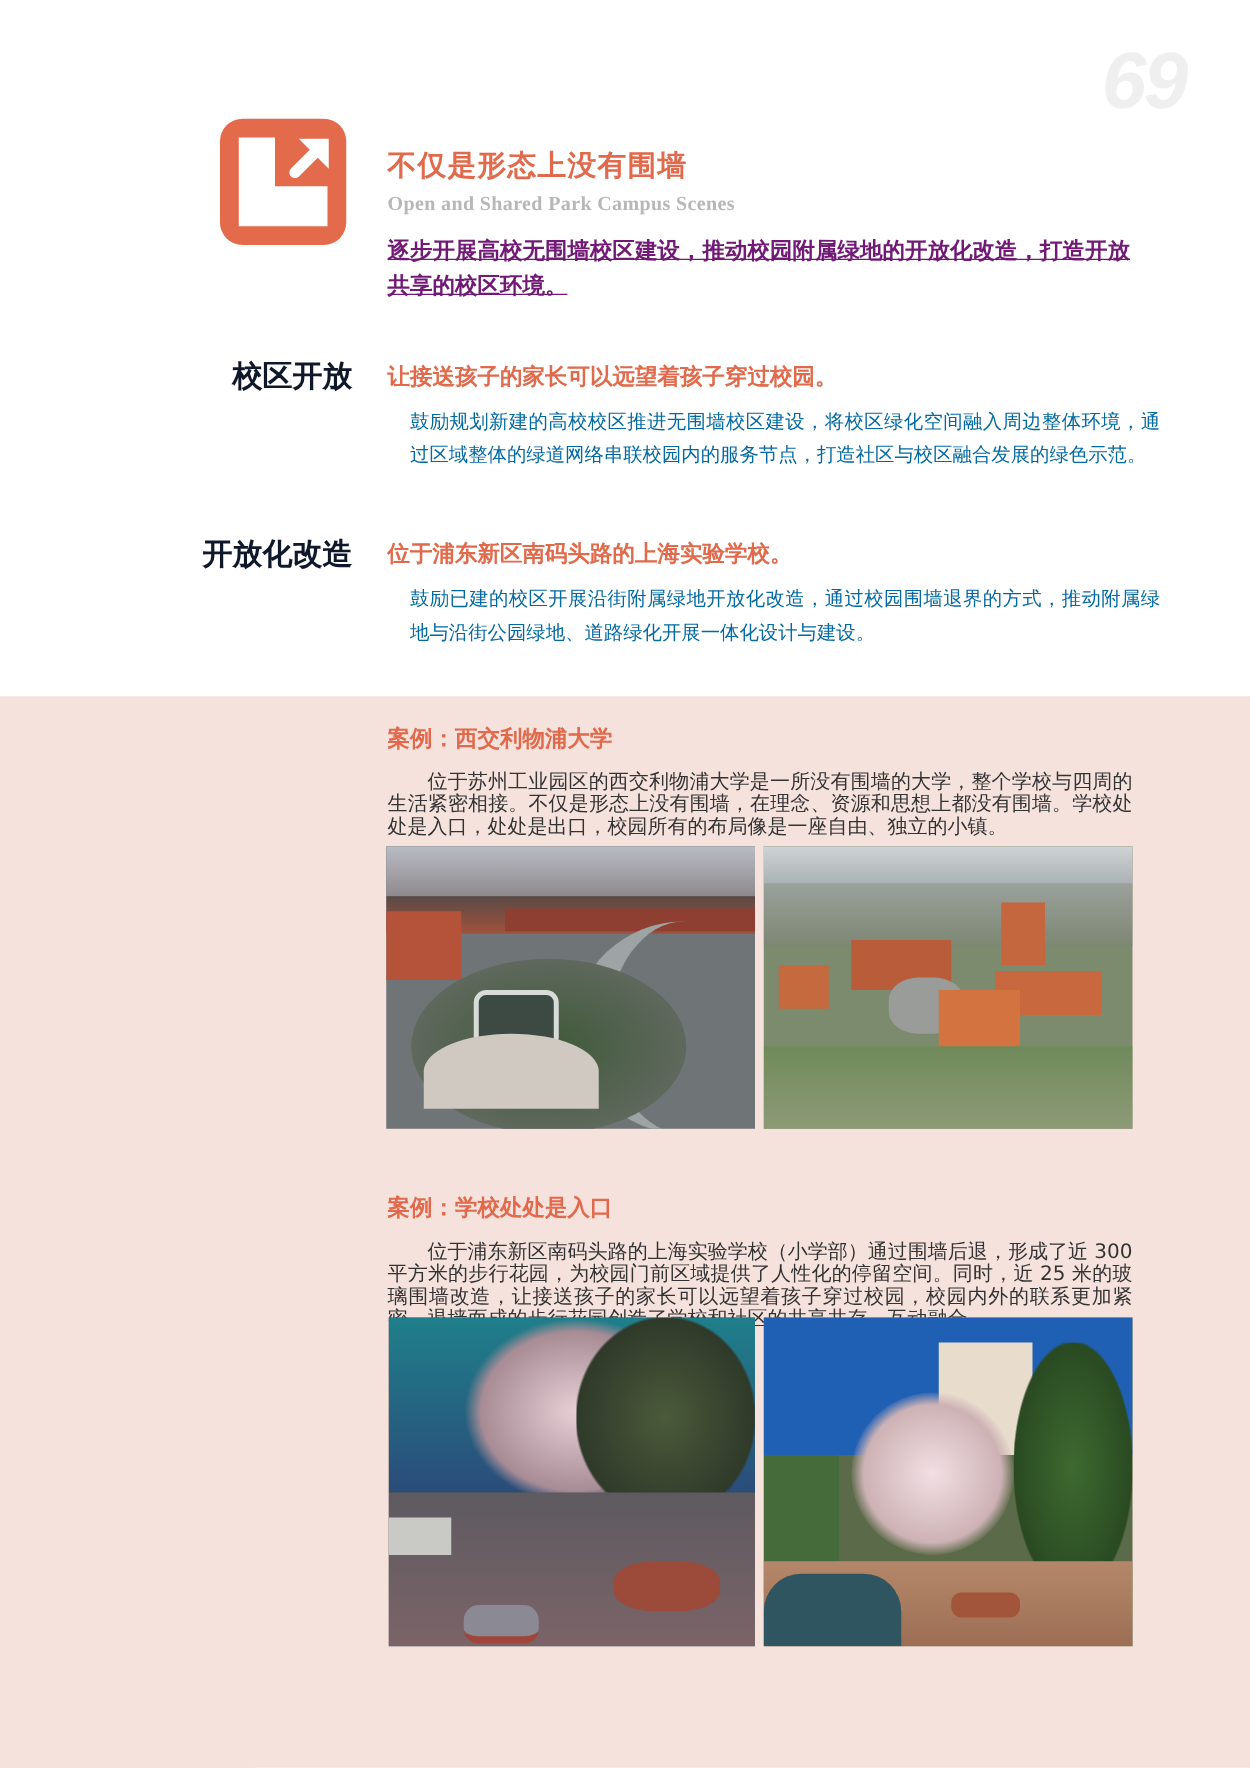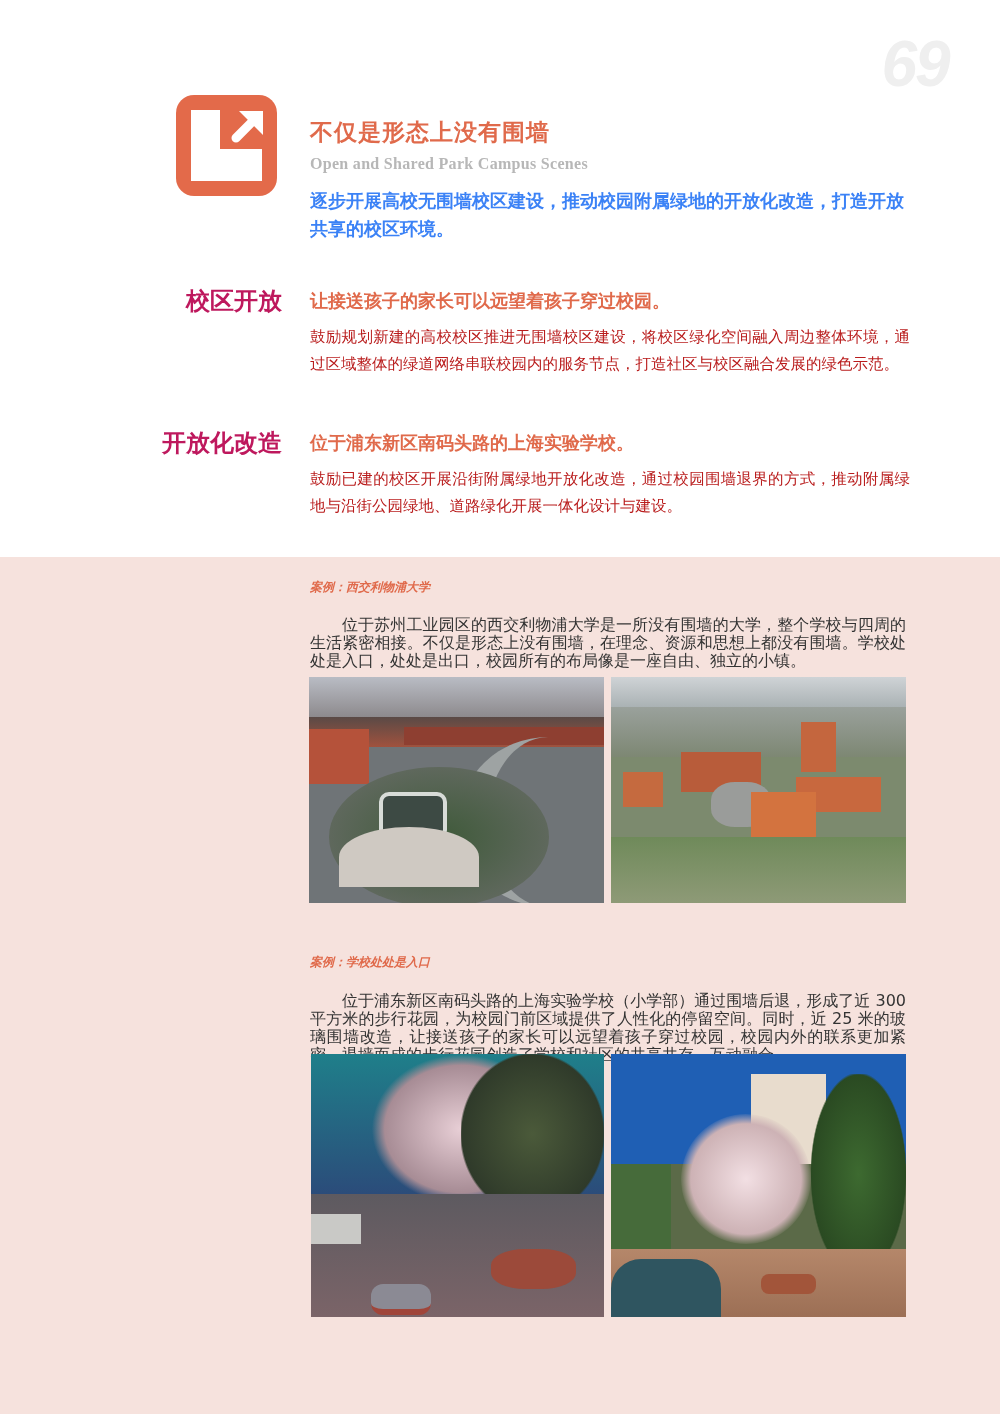--- a/index.html
+++ b/index.html
@@ -22,41 +22,41 @@
     position: absolute; left: 310px; top: 117px;
     font-size: 23px; font-weight: bold; color: #e06a4b; letter-spacing: 1px;
   }
   .title-en {
     position: absolute; left: 310px; top: 155px;
     font-family: Liberation Serif, serif; font-weight: bold;
     font-size: 16px; color: #b7b7b7; letter-spacing: 0.3px;
   }
   .intro {
     position: absolute; left: 310px; top: 187px; width: 610px;
-    font-size: 18px; font-weight: bold; color: #3b82f6; line-height: 28px;
+    font-size: 18px; font-weight: bold; color: #701a75; line-height: 28px; text-decoration: underline;
   }
   .sec-label {
     position: absolute; right: 718px; text-align: right;
-    font-size: 24px; font-weight: bold; color: #be185d; white-space: nowrap;
+    font-size: 24px; font-weight: bold; color: #0f172a; white-space: nowrap;
   }
   .sec-title {
     position: absolute; left: 310px;
     font-size: 18px; font-weight: bold; color: #e06a4b;
   }
   .sec-body {
-    position: absolute; left: 310px; width: 600px;
-    font-size: 15.5px; color: #b91c1c; line-height: 27px; text-align: justify;
+    position: absolute; left: 328px; width: 600px;
+    font-size: 15.5px; color: #0369a1; line-height: 27px; text-align: justify;
   }
   .pink-band {
     position: absolute; left: 0; top: 557px; width: 1000px; height: 857px;
     background: #f6e2dd;
   }
   .case-title {
     position: absolute; left: 310px;
-    font-size: 12px; font-weight: bold; color: #e06a4b; font-style: italic;
+    font-size: 18px; font-weight: bold; color: #e06a4b;
   }
   .case-body {
     position: absolute; left: 310px; width: 596px;
     font-size: 16px; color: #333; line-height: 18px; text-align: justify;
     text-indent: 2em;
   }
   .photo {
     position: absolute; overflow: hidden;
   }
   .photo .sky, .photo .ground, .photo .blob { position: absolute; }
@@ -77,21 +77,21 @@
 <div class="title-cn">不仅是形态上没有围墙</div>
 <div class="title-en">Open and Shared Park Campus Scenes</div>
 <div class="intro">逐步开展高校无围墙校区建设，推动校园附属绿地的开放化改造，打造开放共享的校区环境。</div>
 
 <div class="sec-label" style="top:285px;">校区开放</div>
 <div class="sec-title" style="top:289px;">让接送孩子的家长可以远望着孩子穿过校园。</div>
 <div class="sec-body" style="top:324px;">鼓励规划新建的高校校区推进无围墙校区建设，将校区绿化空间融入周边整体环境，通过区域整体的绿道网络串联校园内的服务节点，打造社区与校区融合发展的绿色示范。</div>
 
 <div class="sec-label" style="top:427px;margin-left:24px;">开放化改造</div>
 <div class="sec-title" style="top:431px;">位于浦东新区南码头路的上海实验学校。</div>
-<div class="sec-body" style="top:466px;">鼓励已建的校区开展沿街附属绿地开放化改造，通过校园围墙退界的方式，推动附属绿地与沿街公园绿地、道路绿化开展一体化设计与建设。</div>
+<div class="sec-body" style="top:466px;font-family:Liberation Serif, serif;">鼓励已建的校区开展沿街附属绿地开放化改造，通过校园围墙退界的方式，推动附属绿地与沿街公园绿地、道路绿化开展一体化设计与建设。</div>
 
 <div class="pink-band"></div>
 
 <div class="case-title" style="top:579px;">案例：西交利物浦大学</div>
 <div class="case-body" style="top:616px;">位于苏州工业园区的西交利物浦大学是一所没有围墙的大学，整个学校与四周的生活紧密相接。不仅是形态上没有围墙，在理念、资源和思想上都没有围墙。学校处处是入口，处处是出口，校园所有的布局像是一座自由、独立的小镇。</div>
 
 <div class="photo" style="left:309px; top:677px; width:295px; height:226px; background:#6f7477;">
   <div class="sky" style="left:0;top:0;width:295px;height:40px;background:linear-gradient(#b9bcc4,#8d8a8d);"></div>
   <div class="blob" style="left:0;top:40px;width:295px;height:30px;background:linear-gradient(#5a4a46,#a0523e);"></div>
   <div class="blob" style="left:0;top:52px;width:60px;height:55px;background:#b5523a;"></div>

